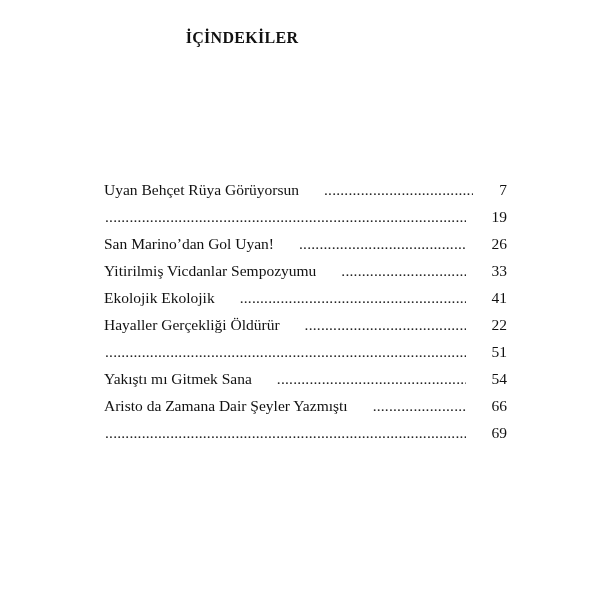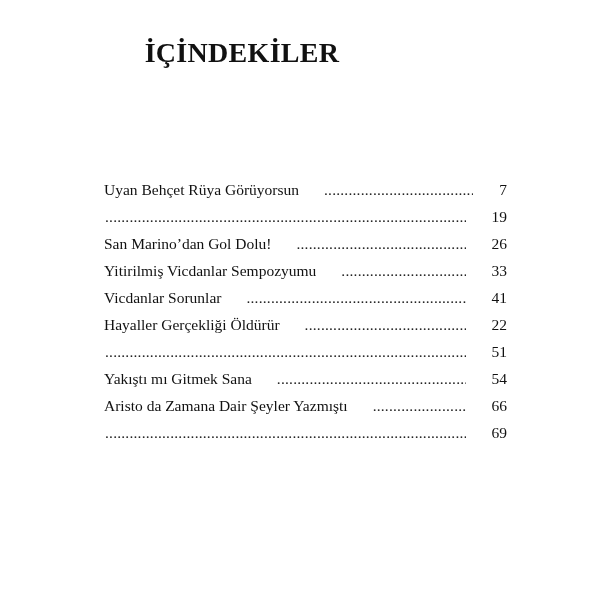--- a/index.html
+++ b/index.html
@@ -15,21 +15,21 @@
       font-family: "Liberation Serif", "DejaVu Serif", serif;
       color: #111111;
     }
     .title {
       position: absolute;
       top: 18px;
       left: 0;
       width: 484px;
       text-align: center;
       font-weight: bold;
-      font-size: 28px;
+      font-size: 16px;
       letter-spacing: 0.3px;
     }
     .toc {
       position: absolute;
       top: 181px;
       left: 104px;
       width: 403px;
       margin: 0;
       padding: 0;
       list-style: none;
@@ -71,31 +71,31 @@
   <li class="toc-row">
     <span class="toc-label">Uyan Behçet Rüya Görüyorsun</span>
     <span class="toc-leader"></span>
     <span class="toc-page">7</span>
   </li>
   <li class="toc-row">
     <span class="toc-leader"></span>
     <span class="toc-page">19</span>
   </li>
   <li class="toc-row">
-    <span class="toc-label">San Marino’dan Gol Dolu!</span>
+    <span class="toc-label">San Marino’dan Gol Uyan!</span>
     <span class="toc-leader"></span>
     <span class="toc-page">26</span>
   </li>
   <li class="toc-row">
     <span class="toc-label">Yitirilmiş Vicdanlar Sempozyumu</span>
     <span class="toc-leader"></span>
     <span class="toc-page">33</span>
   </li>
   <li class="toc-row">
-    <span class="toc-label">Vicdanlar Sorunlar</span>
+    <span class="toc-label">Ekolojik Ekolojik</span>
     <span class="toc-leader"></span>
     <span class="toc-page">41</span>
   </li>
   <li class="toc-row">
     <span class="toc-label">Hayaller Gerçekliği Öldürür</span>
     <span class="toc-leader"></span>
     <span class="toc-page">22</span>
   </li>
   <li class="toc-row">
     <span class="toc-leader"></span>

